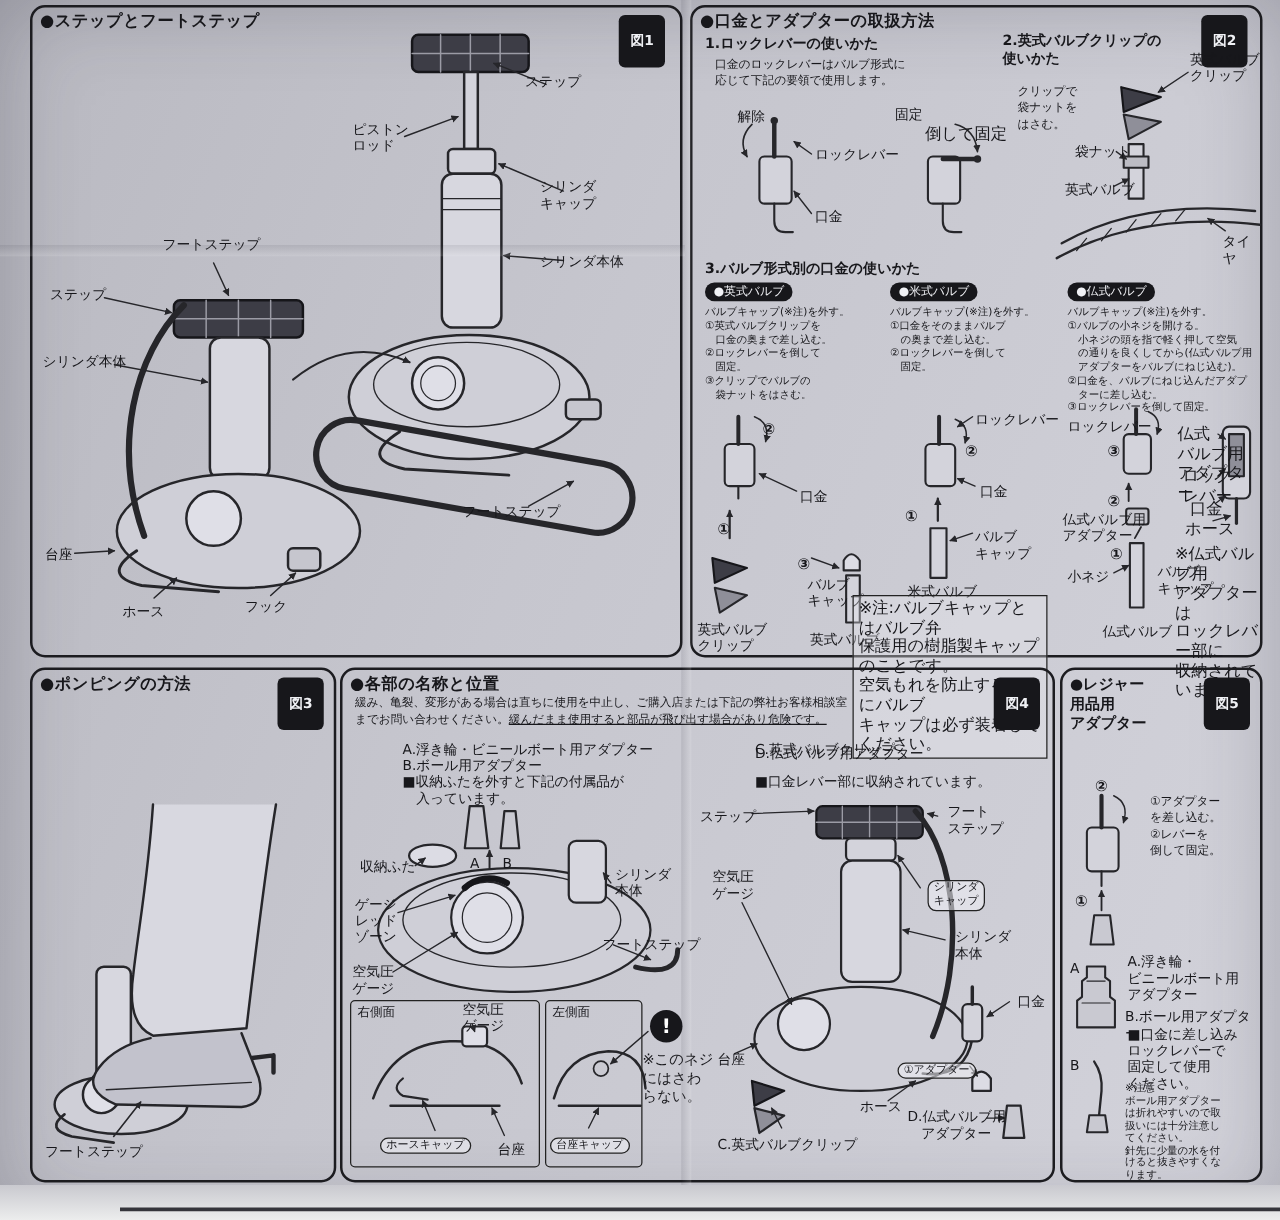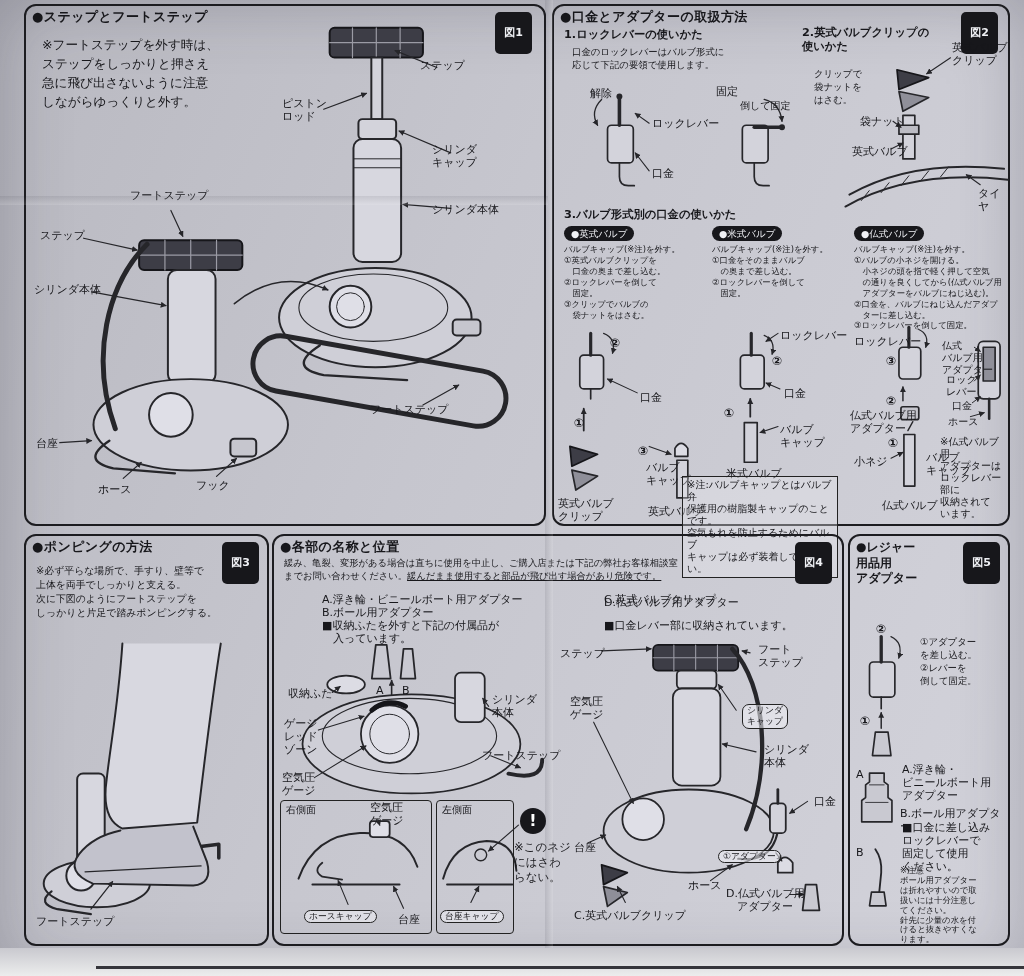--- a/index.html
+++ b/index.html
@@ -14,21 +14,21 @@
   .ttl{font-size:13px;font-weight:bold;letter-spacing:.4px}
   .ttl-s{font-size:12px;font-weight:bold;line-height:1.3}
   .badge{position:absolute;background:#17171b;color:#eff0f4;font-size:11px;font-weight:bold;
     padding:13px 9px;border-radius:5px;line-height:1.45}
   .body13{font-size:12.6px;line-height:1.5}
   .body10{font-size:9.9px;line-height:1.42}
   .body9{font-size:9.4px;line-height:1.38}
   .body8{font-size:8.4px;line-height:1.3}
   .h2{font-size:11.3px;font-weight:bold;line-height:1.25}
   .lbl{font-size:11px;line-height:1.18}
-  .lbl8{font-size:10px;line-height:1.2}
+  .lbl8{font-size:13px;line-height:1.2}
   .num{font-size:12px;font-weight:bold}
   .b{font-weight:normal}
   .u{text-decoration:underline}
   .fs11{font-size:11px}
   .pill{display:inline-block;background:#17171b;color:#f0f1f5;font-size:9.5px;font-weight:normal;
     padding:1px 7px;border-radius:8px;line-height:1.4}
   .boxed{border:1.4px solid #222;border-radius:7px;padding:0 4px;background:rgba(240,240,246,.55);
     font-size:8.8px;line-height:1.3}
   .notebox{border:1.6px solid #222;padding:2px 4px;background:rgba(235,235,241,.35)}
   .subbox{position:absolute;border:1.7px solid #222;border-radius:4px}
@@ -91,24 +91,20 @@
           <path d="M66 288L141 302" marker-end="url(#ah)"></path>
           <path d="M34 440L66 438" marker-end="url(#ah)"></path>
           <path d="M98 476L116 460" marker-end="url(#ah)"></path>
           <path d="M192 474L212 456" marker-end="url(#ah)"></path>
           <path d="M400 402L436 382" marker-end="url(#ah)"></path>
         </g>
       </g>
     </svg>
     <div class="t ttl" style="left:6px;top:2px">●ステップとフートステップ</div>
     <div class="badge" style="right:12px;top:6px">図1</div>
-    <div class="t body13 pre" style="left:16px;top:30px">※フートステップを外す時は、
-ステップをしっかりと押さえ
-急に飛び出さないように注意
-しながらゆっくりと外す。</div>
     <div class="t lbl" style="left:394px;top:54px">ステップ</div>
     <div class="t lbl pre" style="left:256px;top:92px">ピストン
 ロッド</div>
     <div class="t lbl pre" style="left:406px;top:138px">シリンダ
 キャップ</div>
     <div class="t lbl" style="left:406px;top:198px">シリンダ本体</div>
     <div class="t lbl" style="left:104px;top:184px">フートステップ</div>
     <div class="t lbl" style="left:14px;top:224px">ステップ</div>
     <div class="t lbl" style="left:8px;top:278px">シリンダ本体</div>
     <div class="t lbl" style="left:10px;top:432px">台座</div>
@@ -290,24 +286,20 @@
         <circle cx="56" cy="344" r="15" fill="#dfdfe7"></circle>
         <path d="M26 360q-16 12 6 18l34 5" stroke-width="2.2"></path>
         <path d="M98 108C94 168 86 210 82 246c-4 28 2 44 16 50l76-6c6-50 14-120 24-182" fill="#d8d8e0"></path>
         <path d="M96 298q-28 6-42 24t14 30l102 2q20-2 14-24l-14-36" fill="#c2c2cc"></path>
         <path d="M60 340l118-6" stroke-width="1.2"></path>
         <path d="M66 378L88 350" stroke-width="1.3" marker-end="url(#ah)"></path>
       </g>
     </svg>
     <div class="t ttl" style="left:6px;top:2px">●ポンピングの方法</div>
     <div class="badge" style="right:8px;top:6px">図3</div>
-    <div class="t body10 pre" style="left:10px;top:28px">※必ず平らな場所で、手すり、壁等で
-上体を両手でしっかりと支える。
-次に下図のようにフートステップを
-しっかりと片足で踏みポンピングする。</div>
     <div class="t lbl" style="left:10px;top:380px">フートステップ</div>
   </section>
 
   <section class="panel" style="left:272px;top:534px;width:572px;height:412px">
     <svg class="art" viewBox="0 0 572 412">
       <g fill="none" stroke="#26262a" stroke-width="1.8" stroke-linejoin="round" stroke-linecap="round">
 
         <ellipse cx="138" cy="210" rx="110" ry="50" fill="#cfcfd7"></ellipse>
         <ellipse cx="136" cy="202" rx="88" ry="38" stroke-width="1.1"></ellipse>
         <circle cx="116" cy="200" r="29" fill="#dfdfe7"></circle>

